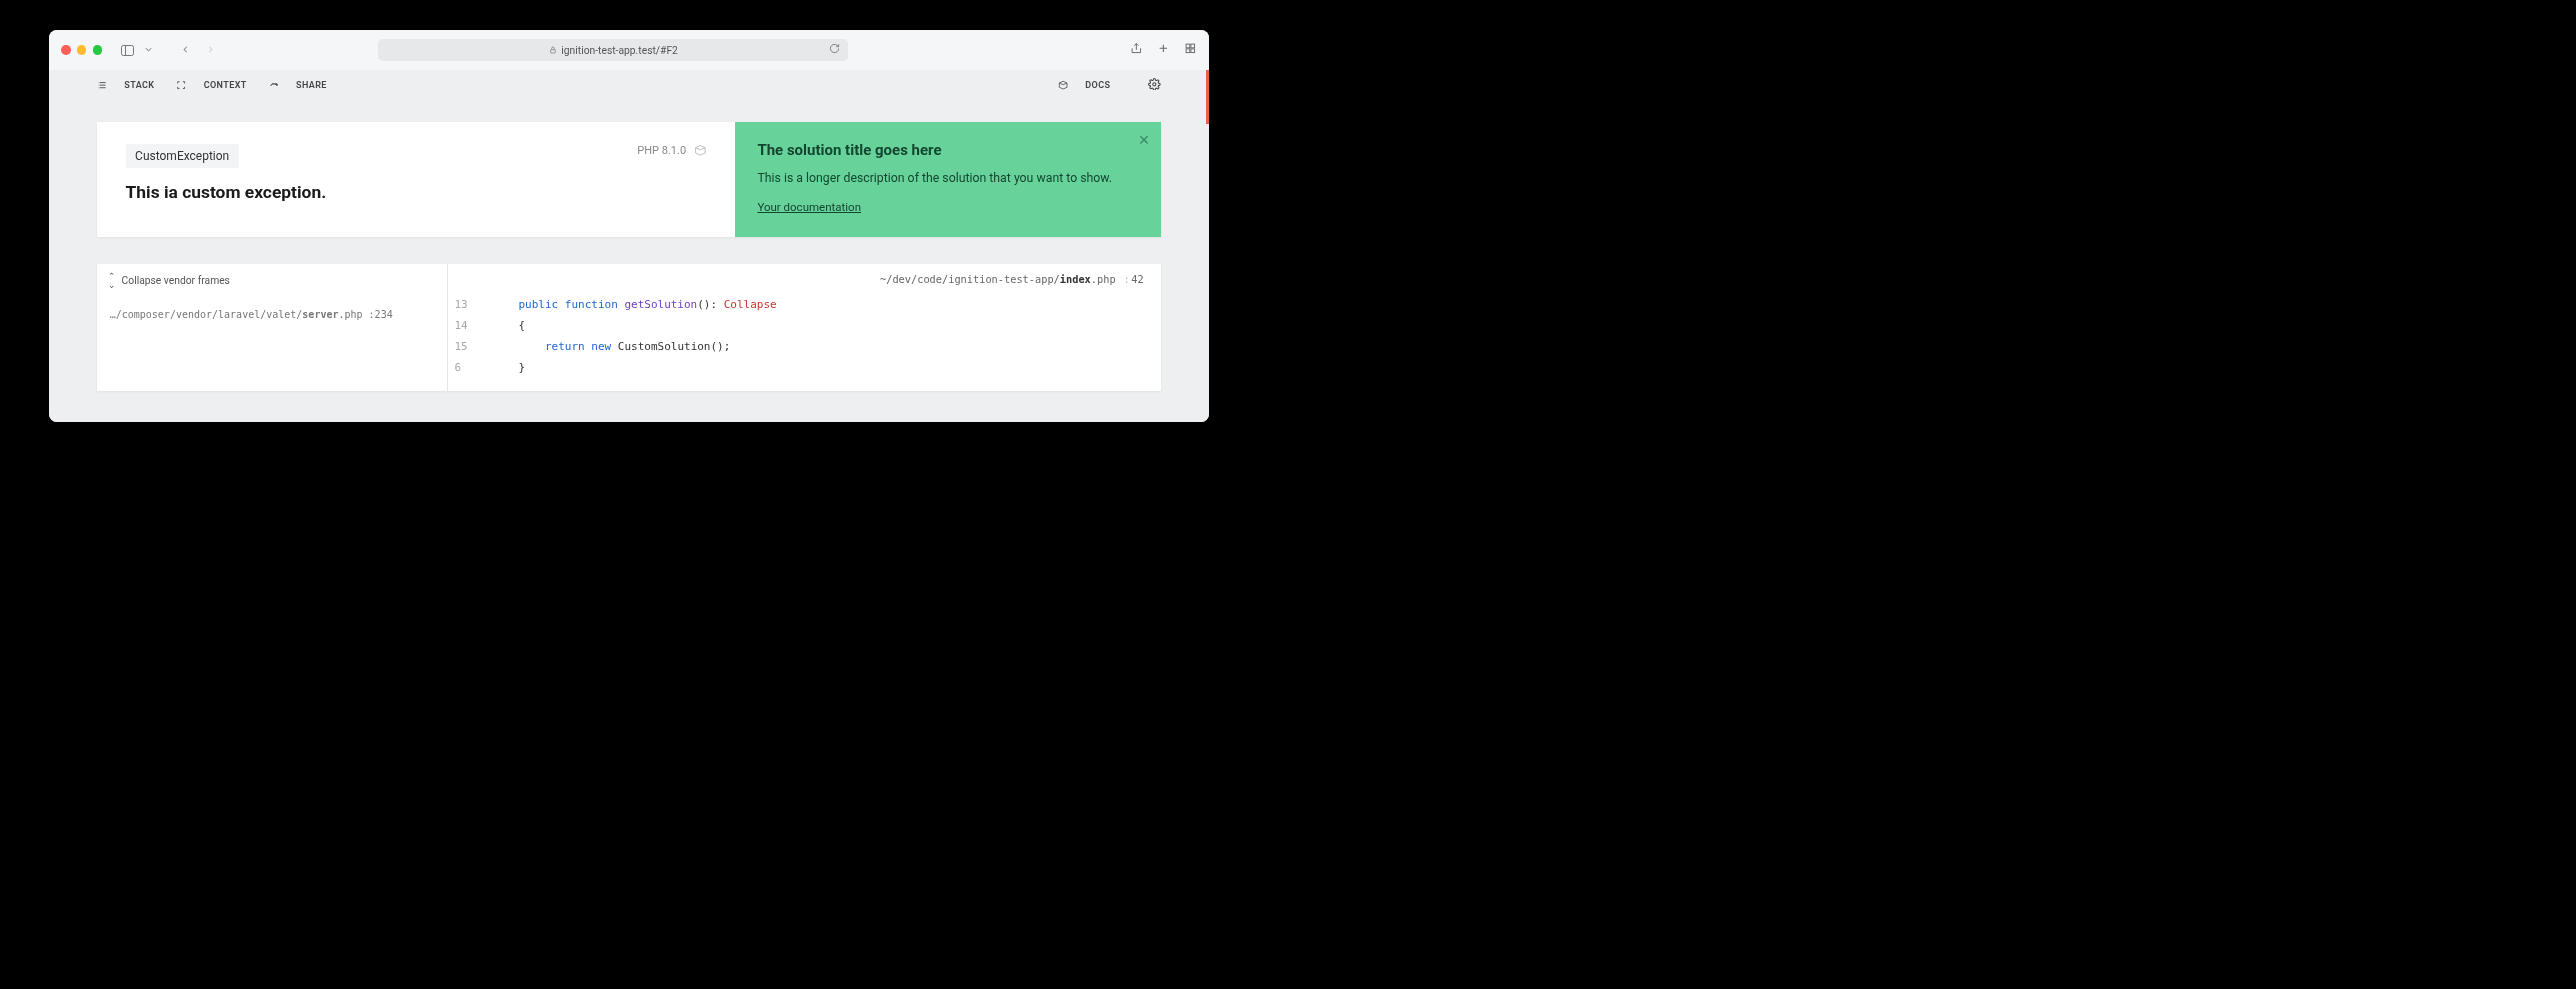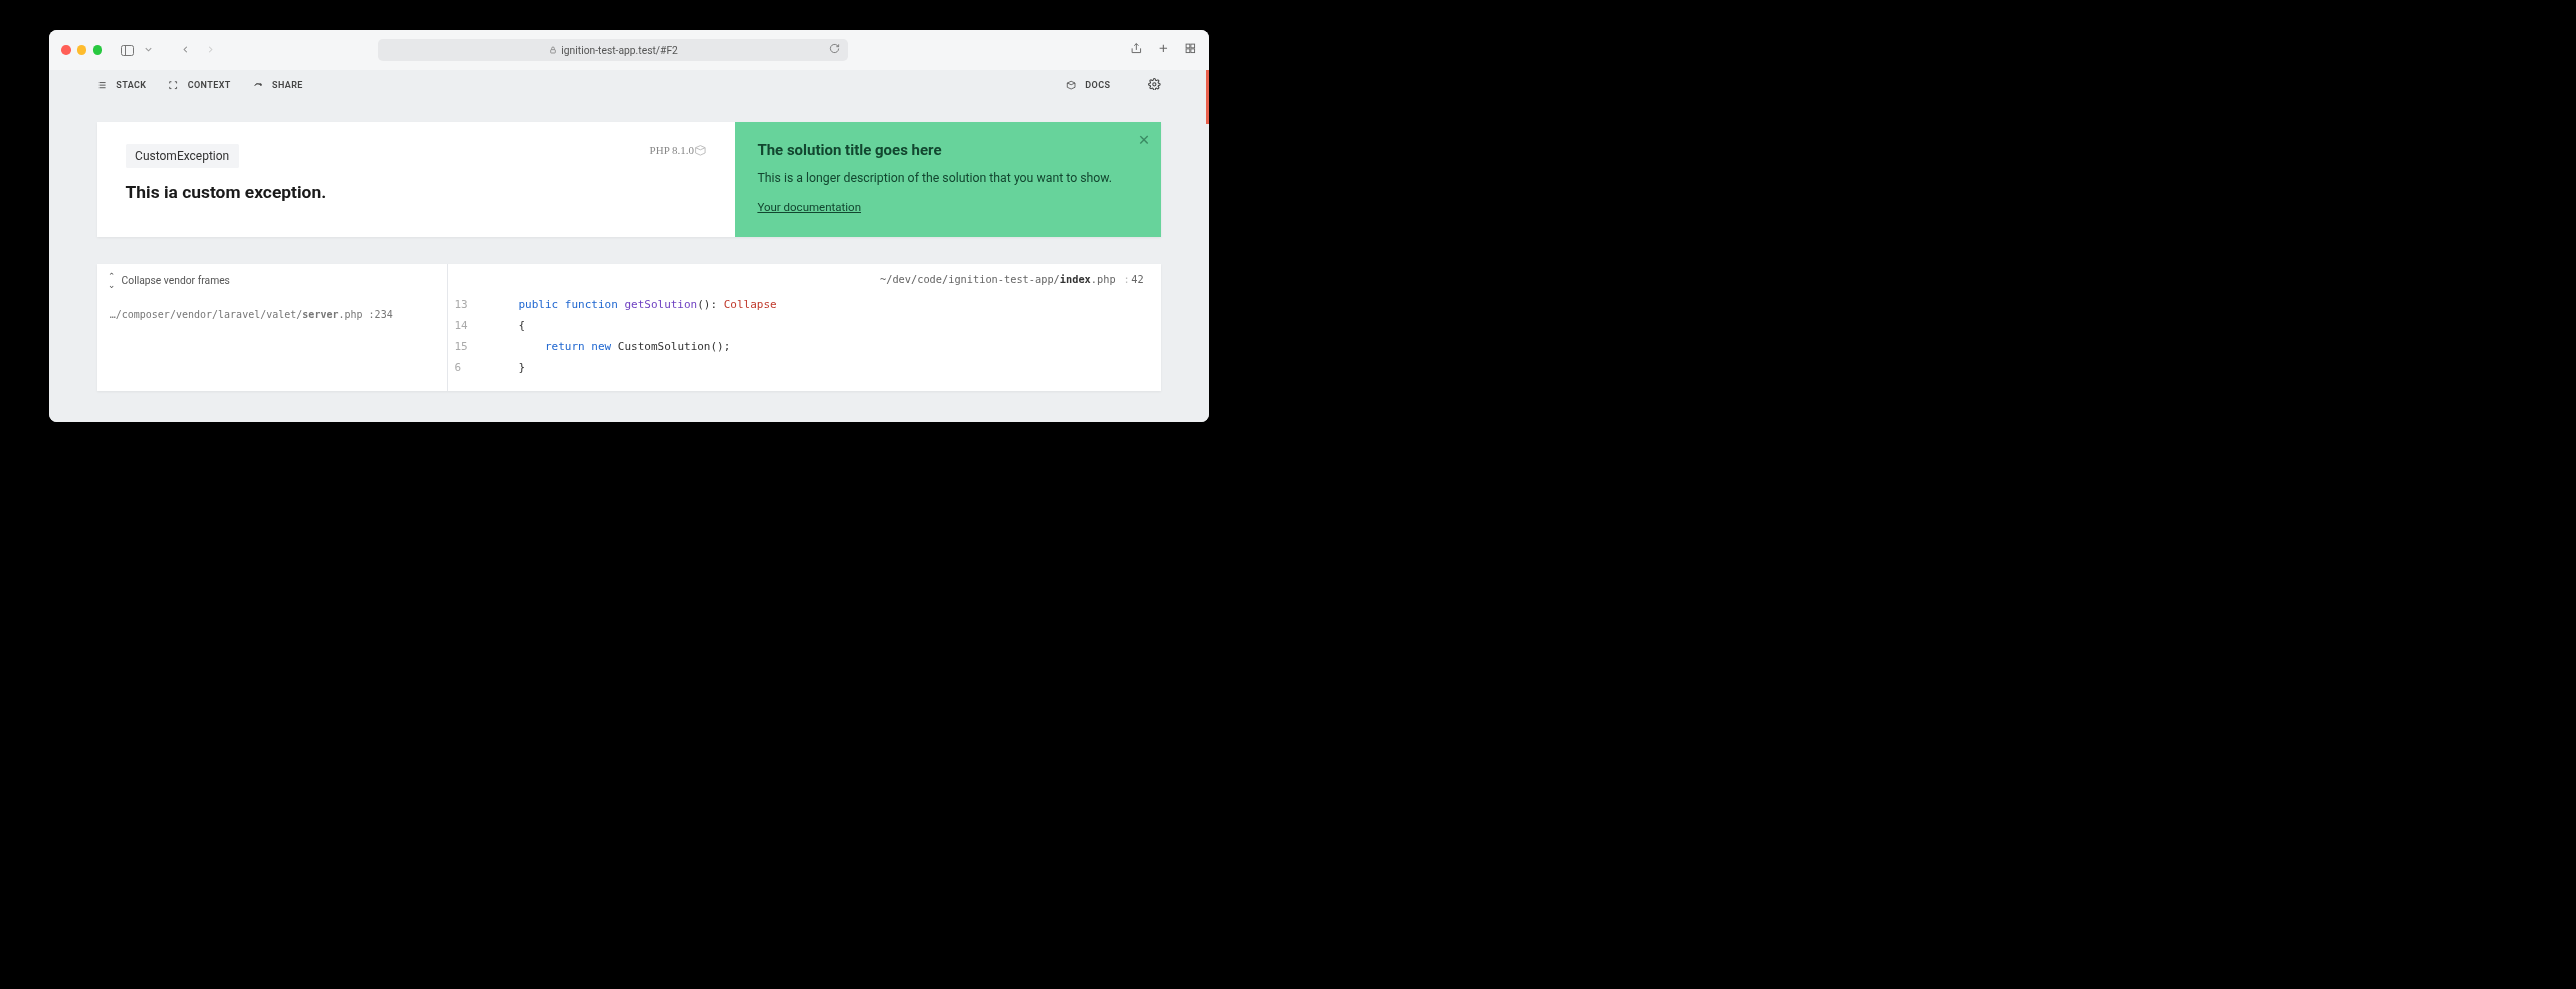--- a/index.html
+++ b/index.html
@@ -74,21 +74,21 @@
   .page-nav {
     height: 30px;
     display: flex;
     align-items: center;
     padding: 0 48px;
     font-size: 9px;
     font-weight: 600;
     letter-spacing: 0.4px;
     color: #444;
   }
-  .page-nav .item { display:flex; align-items:center; gap:9px; margin-right: 22px; cursor:pointer; }
+  .page-nav .item { display:flex; align-items:center; gap:17px; margin-right: 22px; cursor:pointer; }
   .page-nav .spacer { flex:1; }
   .page-nav .item svg { width:10.3px; height:10.3px; }
   .gear-btn { margin-left: 16px; color:#444; }
 
   .card-row {
     display: flex;
     margin: 22px 48px 0 48px;
     box-shadow: 0 0.8px 2.4px rgba(0,0,0,0.06);
   }
   .card-left {
@@ -108,21 +108,21 @@
   }
   .exc-msg { font-size: 17.4px; font-weight: 700; color: #1a1a1a; }
   .php-ver {
     position: absolute;
     top: 22px;
     right: 28.6px;
     font-size: 11px;
     color: #888;
     display:flex;
     align-items:center;
-    font-family:Liberation Serif, serif;
+    gap:8px;
   }
   .card-right {
     flex: 1;
     background: #67d39b;
     color: #0b3d27;
     padding: 19px 28.6px 22px 22px;
     position: relative;
   }
   .card-right .close {
     position:absolute;

